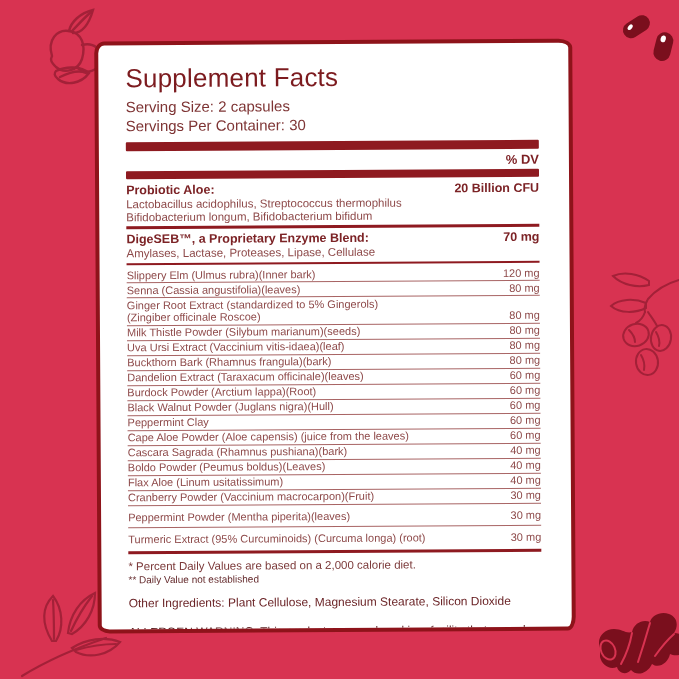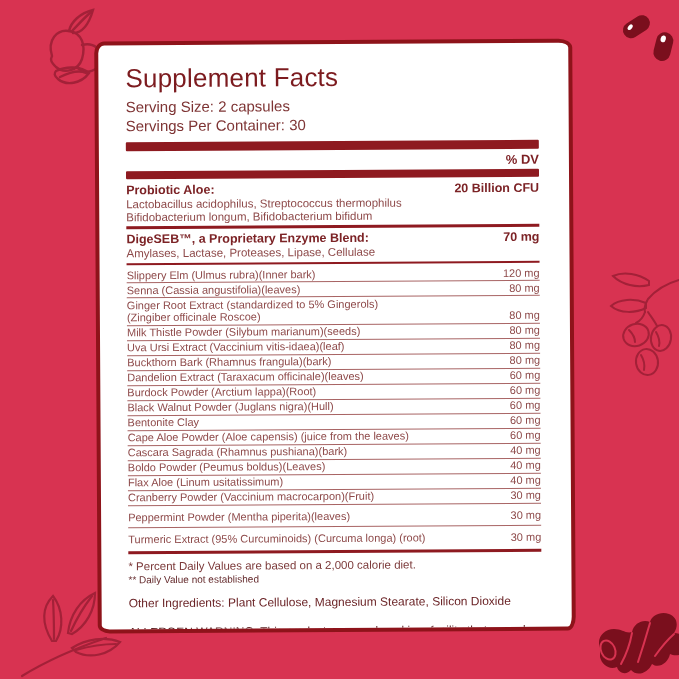--- a/index.html
+++ b/index.html
@@ -179,21 +179,21 @@
       </div>
       <div class="irow">
         <div class="irow-name"><span>Burdock Powder (Arctium lappa)(Root)</span></div>
         <div class="irow-amt">60 mg</div>
       </div>
       <div class="irow">
         <div class="irow-name"><span>Black Walnut Powder (Juglans nigra)(Hull)</span></div>
         <div class="irow-amt">60 mg</div>
       </div>
       <div class="irow">
-        <div class="irow-name"><span>Bentonite Clay</span></div>
+        <div class="irow-name"><span>Peppermint Clay</span></div>
         <div class="irow-amt">60 mg</div>
       </div>
       <div class="irow">
         <div class="irow-name"><span>Cape Aloe Powder (Aloe capensis) (juice from the leaves)</span></div>
         <div class="irow-amt">60 mg</div>
       </div>
       <div class="irow">
         <div class="irow-name"><span>Cascara Sagrada (Rhamnus pushiana)(bark)</span></div>
         <div class="irow-amt">40 mg</div>
       </div>

